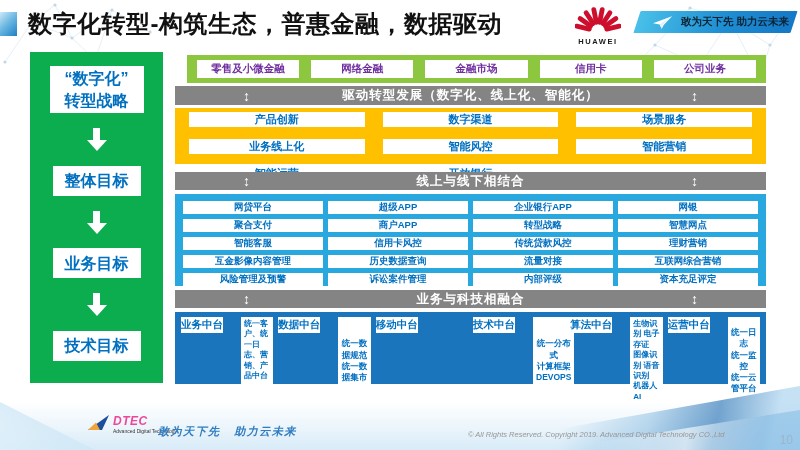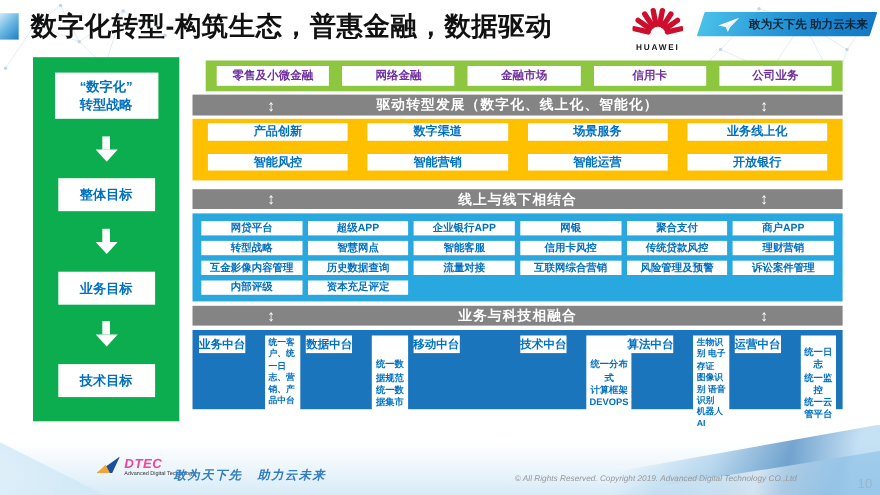--- a/index.html
+++ b/index.html
@@ -25,21 +25,21 @@
   .slogan-banner{position:absolute;left:637px;top:11px;width:157px;height:22px;
     background:linear-gradient(90deg,#49c0e9 0%,#1f8ed2 55%,#1478c6 100%);
     transform:skewX(-18deg);border-radius:1px;}
   .slogan-inner{transform:skewX(18deg);height:100%;display:flex;align-items:center;gap:9px;padding-left:16px;}
   .slogan-text{font-size:10.5px;font-weight:bold;color:#0b2436;white-space:nowrap;}
 
   
   .sidebar{position:absolute;left:30px;top:52px;width:133px;height:331px;background:#0cad4e;
     display:flex;flex-direction:column;align-items:center;justify-content:space-between;
     padding:14px 0 22px;box-sizing:border-box;}
-  .side-box{background:#fff;color:#0070c0;font-weight:bold;font-size:12px;line-height:1.35;
+  .side-box{background:#fff;color:#0070c0;font-weight:bold;font-size:16px;line-height:1.35;
     display:flex;align-items:center;justify-content:center;text-align:center;
     width:88px;min-height:30px;padding:2px 2px;box-sizing:border-box;}
   .side-box.tall{width:94px;min-height:42px;}
   .preline{white-space:pre-line;}
   .flow-arrow{display:flex;flex-direction:column;align-items:center;}
   .flow-arrow .stem{width:7px;height:12px;background:#fff;}
   .flow-arrow .head{width:0;height:0;border-left:10px solid transparent;border-right:10px solid transparent;border-top:11px solid #fff;}
 
   
   .main{position:absolute;left:175px;top:55px;width:591px;}
@@ -48,25 +48,25 @@
   .green-row{height:28px;background:#8dc63f;display:grid;grid-template-columns:repeat(5,1fr);
     gap:12px;padding:5px 10px;box-sizing:border-box;margin-left:12px;}
   .green-row .cell{color:#7030a0;font-size:10.5px;}
   .banner{position:relative;margin-top:3px;height:19px;background:#848484;color:#fff;
     display:flex;align-items:center;justify-content:center;font-weight:bold;font-size:12.5px;letter-spacing:1px;}
   .banner .ud{position:absolute;top:50%;transform:translateY(-53%);font-size:14px;font-weight:bold;color:#fff;letter-spacing:0;}
   .ud.l{left:11.5%;} .ud.r{right:11.5%;}
   .banner.b2{margin-top:8px;height:18px;}
   .banner.b3{margin-top:4px;height:18px;}
   .yellow-grid{margin-top:3px;height:56px;background:#ffc000;display:grid;
-    grid-template-columns:repeat(4,1fr);grid-template-rows:1fr 1fr;
+    grid-template-columns:repeat(3,1fr);grid-template-rows:1fr 1fr;
     column-gap:18px;row-gap:12px;padding:4px 14px 9px;box-sizing:border-box;}
   .yellow-grid .cell{color:#0070c0;font-size:11px;}
-  .blue-grid{margin-top:4px;height:80px;background:#29a8e0;display:grid;
-    grid-template-columns:repeat(6,1fr);grid-template-rows:repeat(4,1fr);
+  .blue-grid{margin-top:4px;height:92px;background:#29a8e0;display:grid;
+    grid-template-columns:repeat(4,1fr);grid-template-rows:repeat(4,1fr);
     gap:5px;padding:7px 8px;box-sizing:border-box;}
   .blue-grid .cell{color:#0070c0;font-size:9.5px;}
   .platform-row{margin-top:4px;height:72px;background:#1b75bc;display:grid;
     grid-template-columns:repeat(6,1fr);gap:5px;padding:5px 6px;box-sizing:border-box;}
   .platform-col{display:flex;flex-direction:row;gap:18px;}
   .platform-head{background:#fff;color:#0070c0;font-weight:bold;font-size:10.5px;
     height:16px;display:flex;align-items:center;justify-content:center;flex:0 0 auto;}
   .platform-detail{background:#fff;color:#0070c0;font-weight:bold;font-size:8.5px;line-height:1.3;
     flex:1;display:flex;align-items:center;justify-content:center;text-align:center;
     padding:2px 3px;box-sizing:border-box;white-space:pre-line;}

